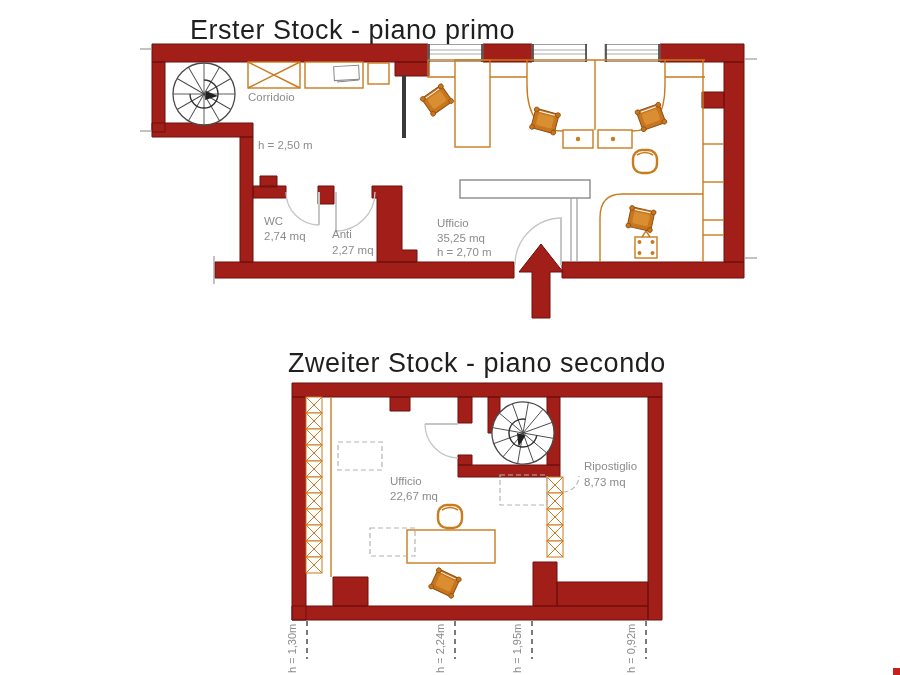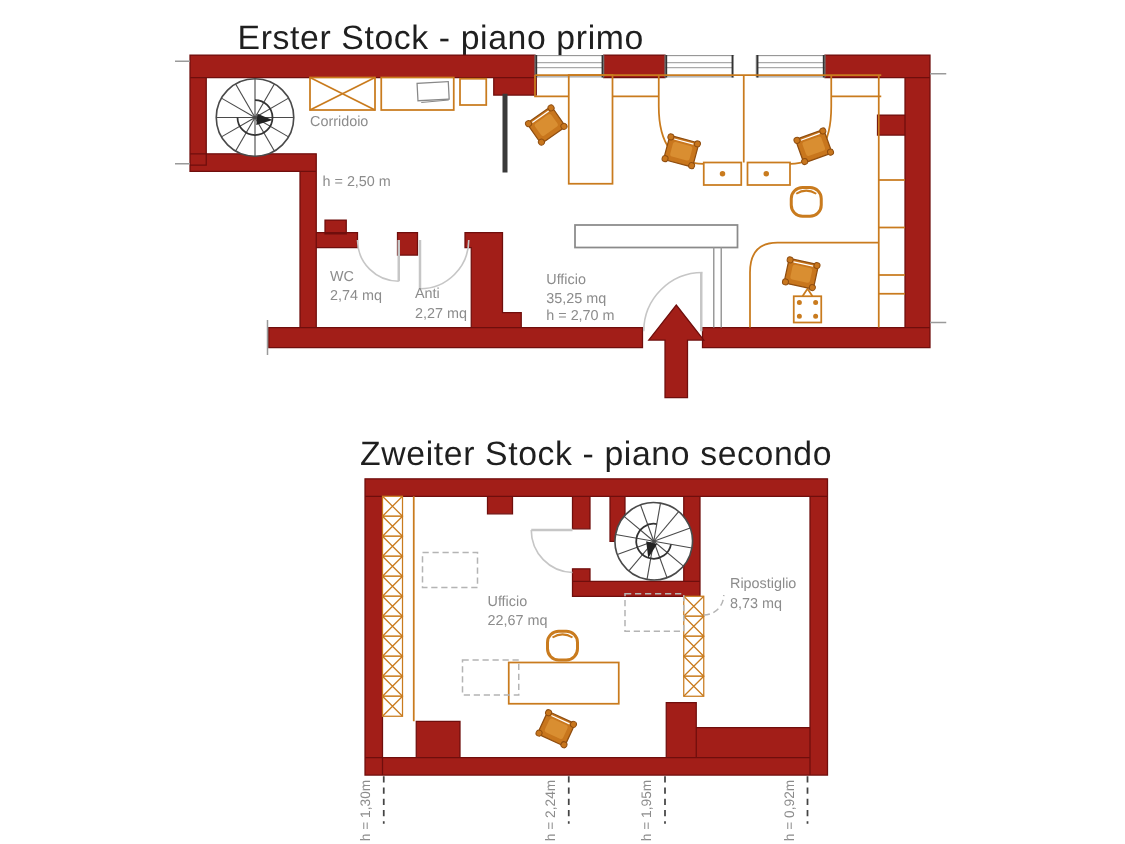--- a/index.html
+++ b/index.html
@@ -1,17 +1,17 @@
 <!DOCTYPE html>
 <html><head>
 <meta charset="utf-8">
 <style>
   html,body{margin:0;padding:0;background:#ffffff;}
   .canvas{position:relative;width:900px;height:675px;background:#fff;overflow:hidden;
-          font-family:"Liberation Sans", sans-serif;border-radius:31px;}
+          font-family:"Liberation Sans", sans-serif;}
   svg text{font-family:"Liberation Sans", sans-serif;}
   .title-text{font-size:27px;fill:#1f1f1f;letter-spacing:0.5px;}
   .room-label{font-size:11.5px;fill:#8C8C8C;}
   .dim-label{font-size:11px;fill:#8C8C8C;}
   .wall{fill:#A21E18;stroke:#6F0E0C;stroke-width:1;}
   .furn{fill:none;stroke:#C97B1E;stroke-width:1.4;}
   .furn-f{fill:#ffffff;stroke:#C97B1E;stroke-width:1.4;}
   .door{fill:none;stroke:#C6C6C6;stroke-width:1.3;}
   .leaf{stroke:#C6C6C6;stroke-width:2;}
   .gray{stroke:#9a9a9a;stroke-width:1.2;fill:none;}

